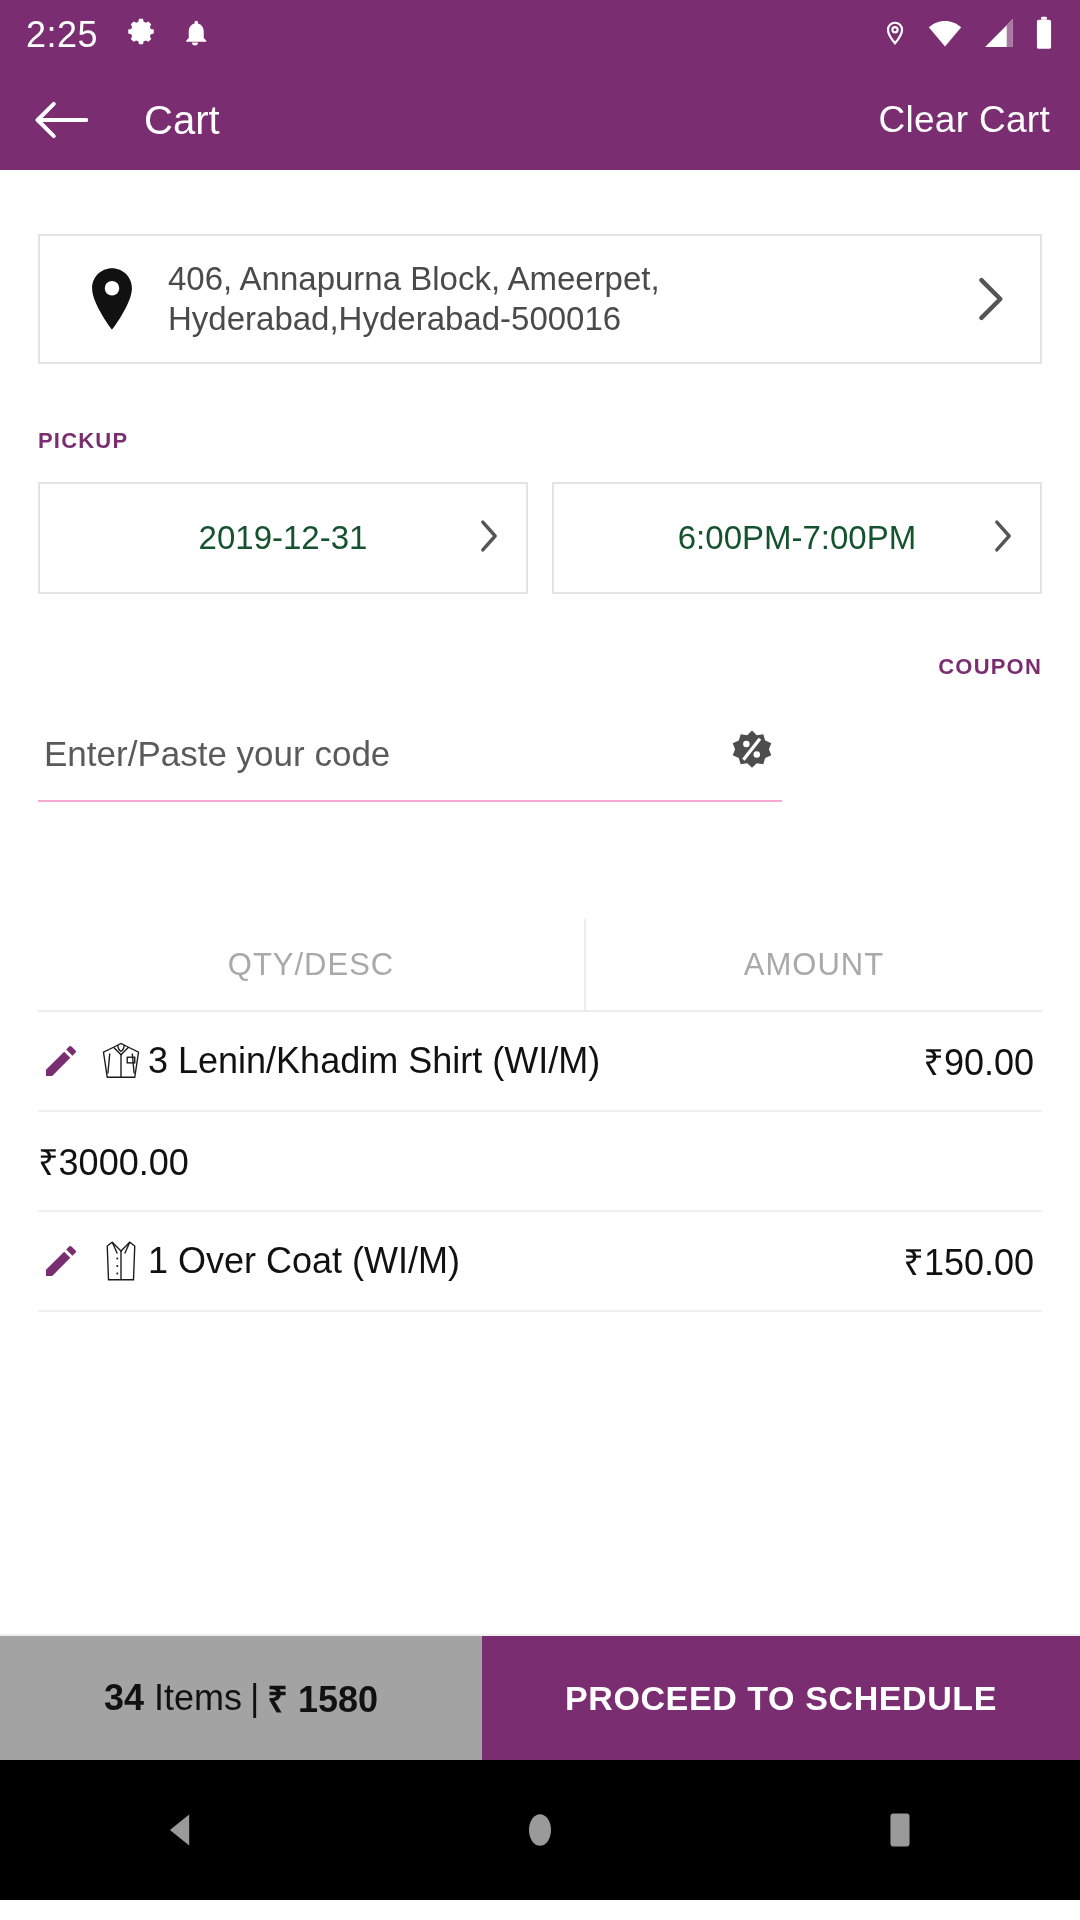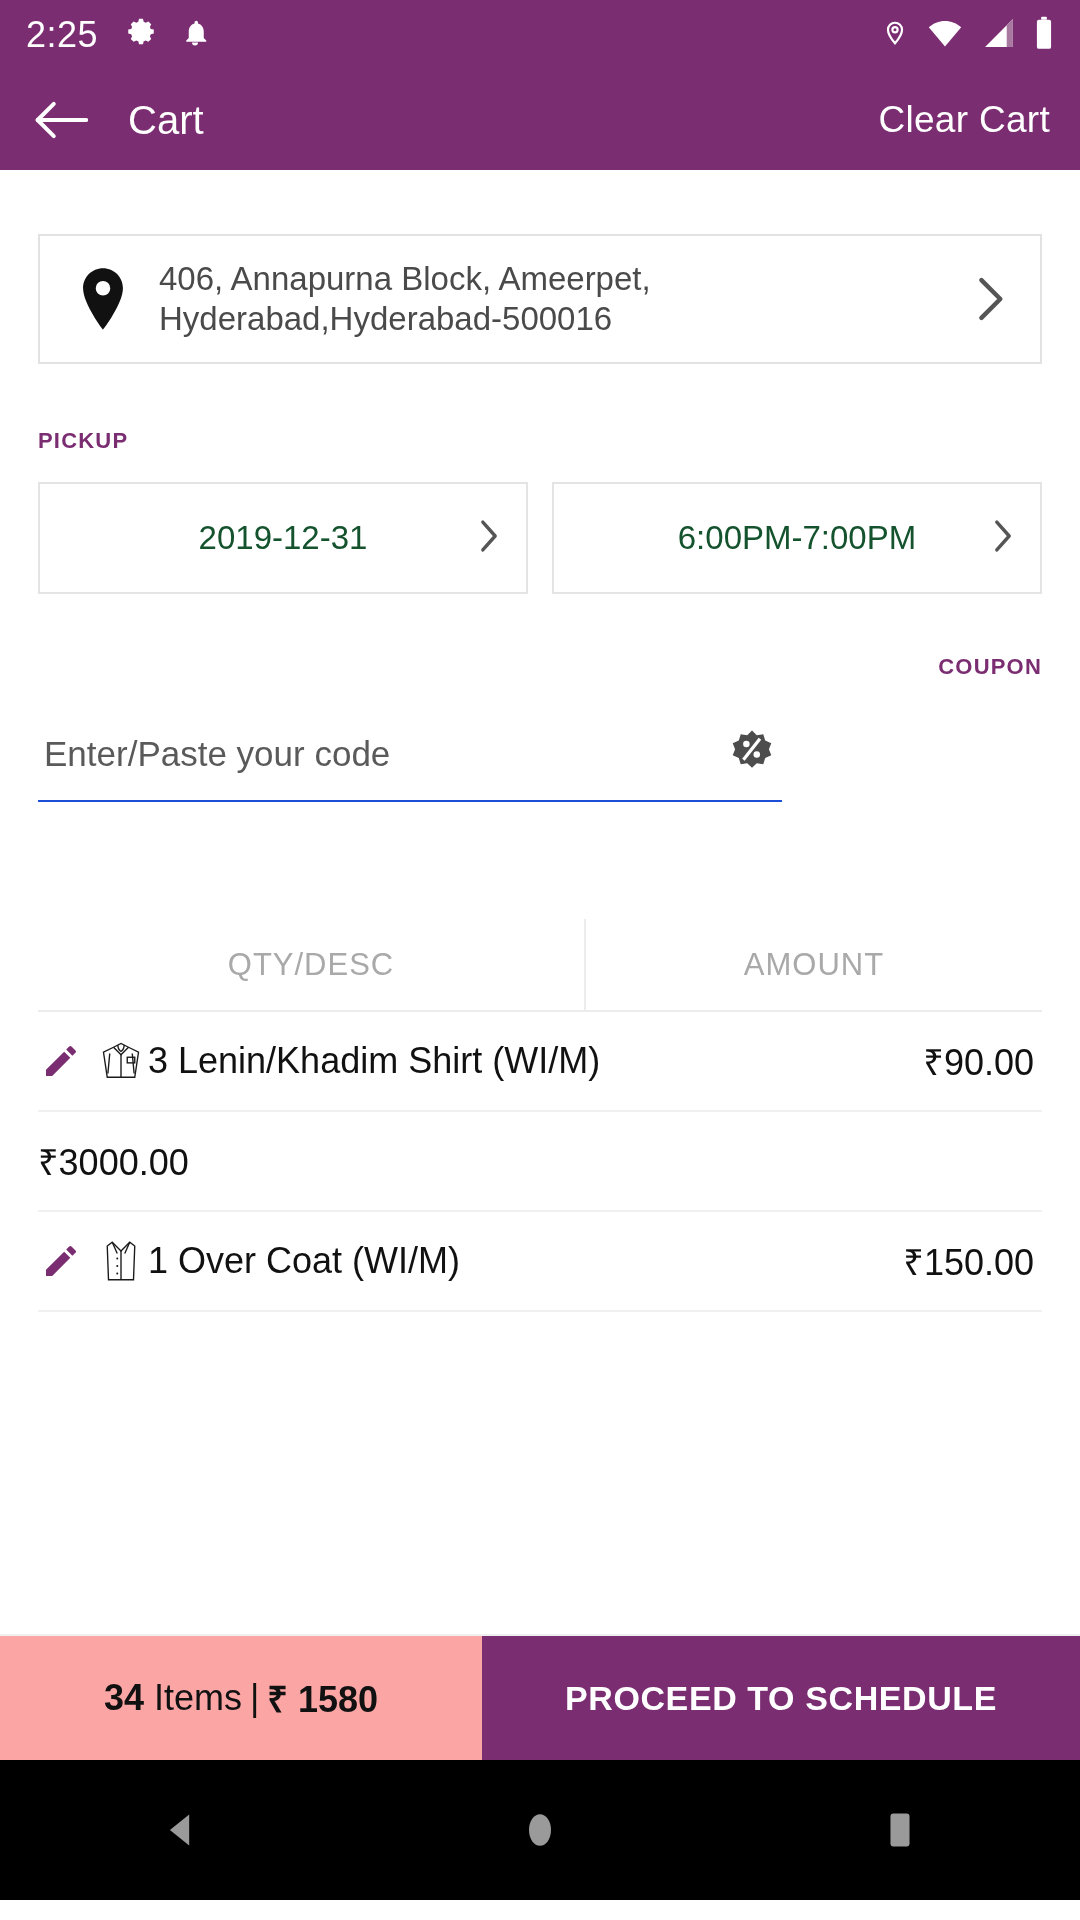--- a/index.html
+++ b/index.html
@@ -20,29 +20,29 @@
   .status-left-icons { display: flex; align-items: center; gap: 22px; margin-left: 26px; }
   .status-right-icons { margin-left: auto; display: flex; align-items: center; gap: 18px; }
   .sicon { display: block; }
 
   
   .appbar {
     height: 100px; background: #7B2D72; color: #ffffff;
     display: flex; align-items: center; padding: 0 30px;
   }
   .back-btn { width: 62px; height: 62px; display: flex; align-items: center; justify-content: center; }
-  .appbar-title { font-size: 40px; margin-left: 36px; font-weight: 400; }
+  .appbar-title { font-size: 40px; margin-left: 52px; font-weight: 400; }
   .clear-cart { margin-left: auto; font-size: 37px; font-weight: 400; letter-spacing: .3px; }
 
   
   .body { padding: 0 38px; background: #ffffff; }
 
   .address-card {
     margin-top: 64px; border: 2px solid #e2e2e2; background: #ffffff;
-    height: 130px; display: flex; align-items: center; padding: 0 26px 0 31px;
+    height: 130px; display: flex; align-items: center; padding: 0 26px 0 40px;
   }
   .pin-wrap { width: 64px; flex: 0 0 64px; display: flex; align-items: center; justify-content: center; }
   .address-text {
     flex: 1; font-size: 33px; color: #4a4a4a; line-height: 1.20;
     padding-left: 24px; padding-right: 14px;
   }
   .chev-right { flex: 0 0 48px; display: flex; align-items: center; justify-content: center; }
 
   .section-label {
     color: #7B2D72; font-size: 22px; font-weight: bold; letter-spacing: 1.2px;
@@ -53,21 +53,21 @@
   .picker-box {
     flex: 1; height: 112px; border: 2px solid #e4e4e4; background: #ffffff;
     display: flex; align-items: center; justify-content: center; position: relative;
   }
   .picker-value { font-size: 33px; color: #14532d; }
   .picker-chev { position: absolute; right: 26px; top: 50%; transform: translateY(-50%); }
 
   .coupon-label { margin-top: 60px; text-align: right; }
   .coupon-row {
     margin-top: 34px; display: flex; align-items: center;
-    width: 744px; border-bottom: 2px solid #1d4ed8; height: 88px; padding-bottom: 6px;
+    width: 744px; border-bottom: 2px solid #f9a8d4; height: 88px; padding-bottom: 6px;
   }
   .coupon-input {
     flex: 1; border: 0; outline: none; background: transparent;
     font-family: "Liberation Sans", sans-serif; font-size: 35px; color: #3a3a3a;
     padding: 0 6px;
   }
   .coupon-input::placeholder { color: #5a5a5a; }
   .coupon-badge { flex: 0 0 60px; display: flex; align-items: center; justify-content: center; }
 
   
@@ -90,21 +90,21 @@
   .item-name { font-size: 36px; color: #111111; white-space: nowrap; }
   .item-amount { font-size: 36px; color: #111111; text-align: right; padding-right: 8px; white-space: nowrap; }
 
   
   .bottombar {
     position: absolute; left: 0; right: 0; bottom: 140px;
     height: 126px; display: flex; border-top: 2px solid #efefef; background: #ffffff;
   }
   .summary {
     flex: 0 0 482px; display: flex; align-items: center; justify-content: center;
-    font-size: 36px; color: #111111; background: #fca5a5;
+    font-size: 36px; color: #111111; background: #a3a3a3;
   }
   .summary b { font-weight: bold; }
   .summary .sep { margin: 0 8px; }
   .proceed {
     flex: 1; background: #7B2D72; color: #ffffff;
     display: flex; align-items: center; justify-content: center;
     font-size: 34px; font-weight: bold; letter-spacing: .6px;
   }
 
   

